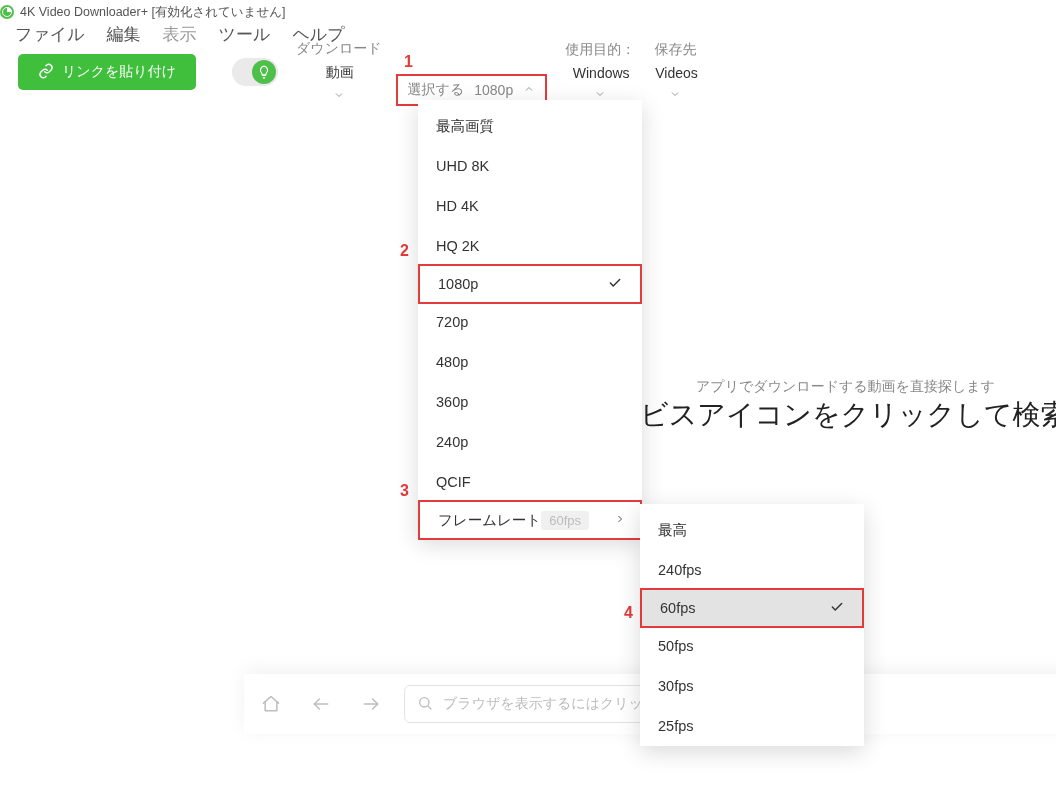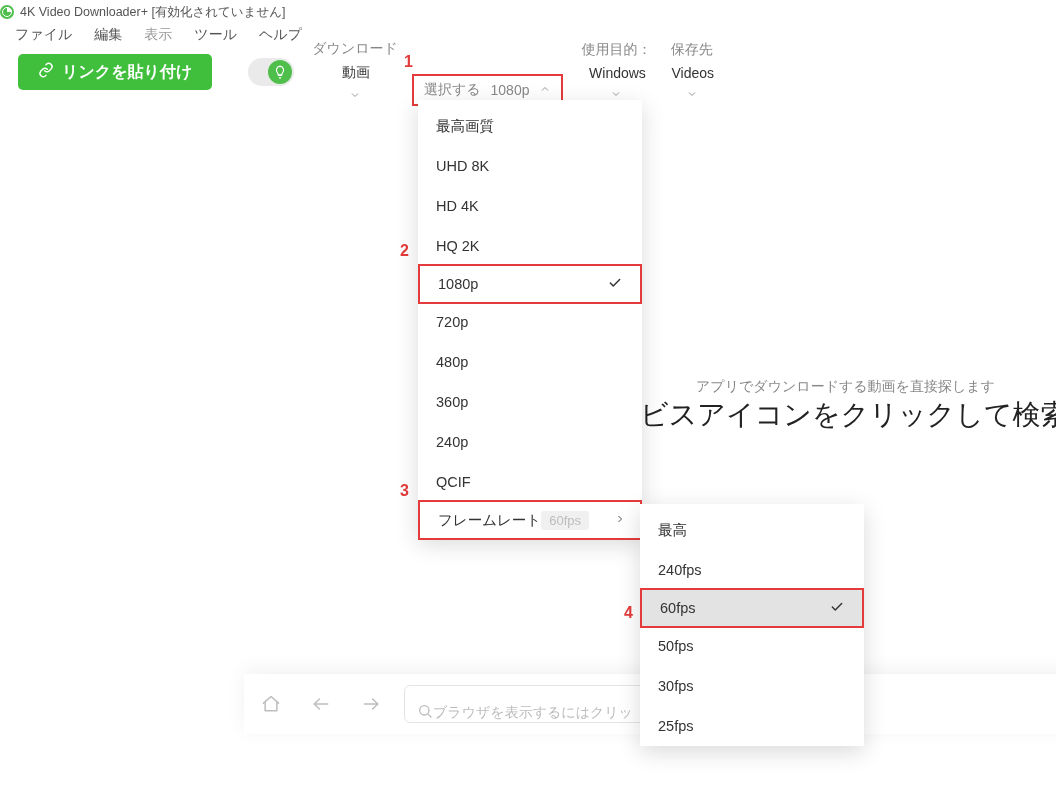--- a/index.html
+++ b/index.html
@@ -36,26 +36,26 @@
     display: inline-flex;
     align-items: center;
     justify-content: center;
     margin-right: 6px;
   }
   .title-bar .app-icon svg { display:block; }
 
   
   .menu-bar {
     display: flex;
-    align-items: center;
+    align-items: flex-end;
     height: 22px;
     padding: 0 4px;
     background: #ffffff;
     border-bottom: 0; 
-    font-size: 14px;
+    font-size: 17px;
   }
   .menu-bar .menu-item {
     padding: 0 11px;
     color: #555;
     cursor: default;
   }
   .menu-bar .menu-item.active { color: #999; }
 
   
   .toolbar {
@@ -65,22 +65,22 @@
     padding: 10px 18px;
   }
   .paste-btn {
     display: inline-flex;
     align-items: center;
     height: 36px;
     padding: 0 20px;
     background: #3fbf3b;
     color: #ffffff;
     border-radius: 5px;
-    font-size: 16px;
-    font-weight: 700;
+    font-size: 14px;
+    font-weight: 400;
     gap: 8px;
     cursor: pointer;
   }
   .toolbar-gap { width: 36px; }
   .hint-switch {
     width: 46px; height: 28px;
     border-radius: 14px;
     background: #eaeaea;
     position: relative;
   }
@@ -190,27 +190,28 @@
     padding: 0 10px;
     gap: 16px;
     box-shadow: 0 -4px 20px rgba(0,0,0,0.06);
   }
   .bb-btn {
     width: 34px; height: 34px;
     display: inline-flex; align-items: center; justify-content: center;
     color: #bdbdbd;
   }
   .bb-search {
-    display: flex; align-items: flex-end;
+    display: flex; align-items: center;
     flex: 1;
     height: 38px;
     border: 1px solid #e3e3e3;
     border-radius: 6px;
     padding: 0 12px;
     color: #bcbcbc;
+    gap: 10px;
     max-width: 420px;
   }
   
   .dd-selected { background:#e3e3e3; }
 
   svg { overflow: visible; }
 </style>
 </head>
 <body>
 

